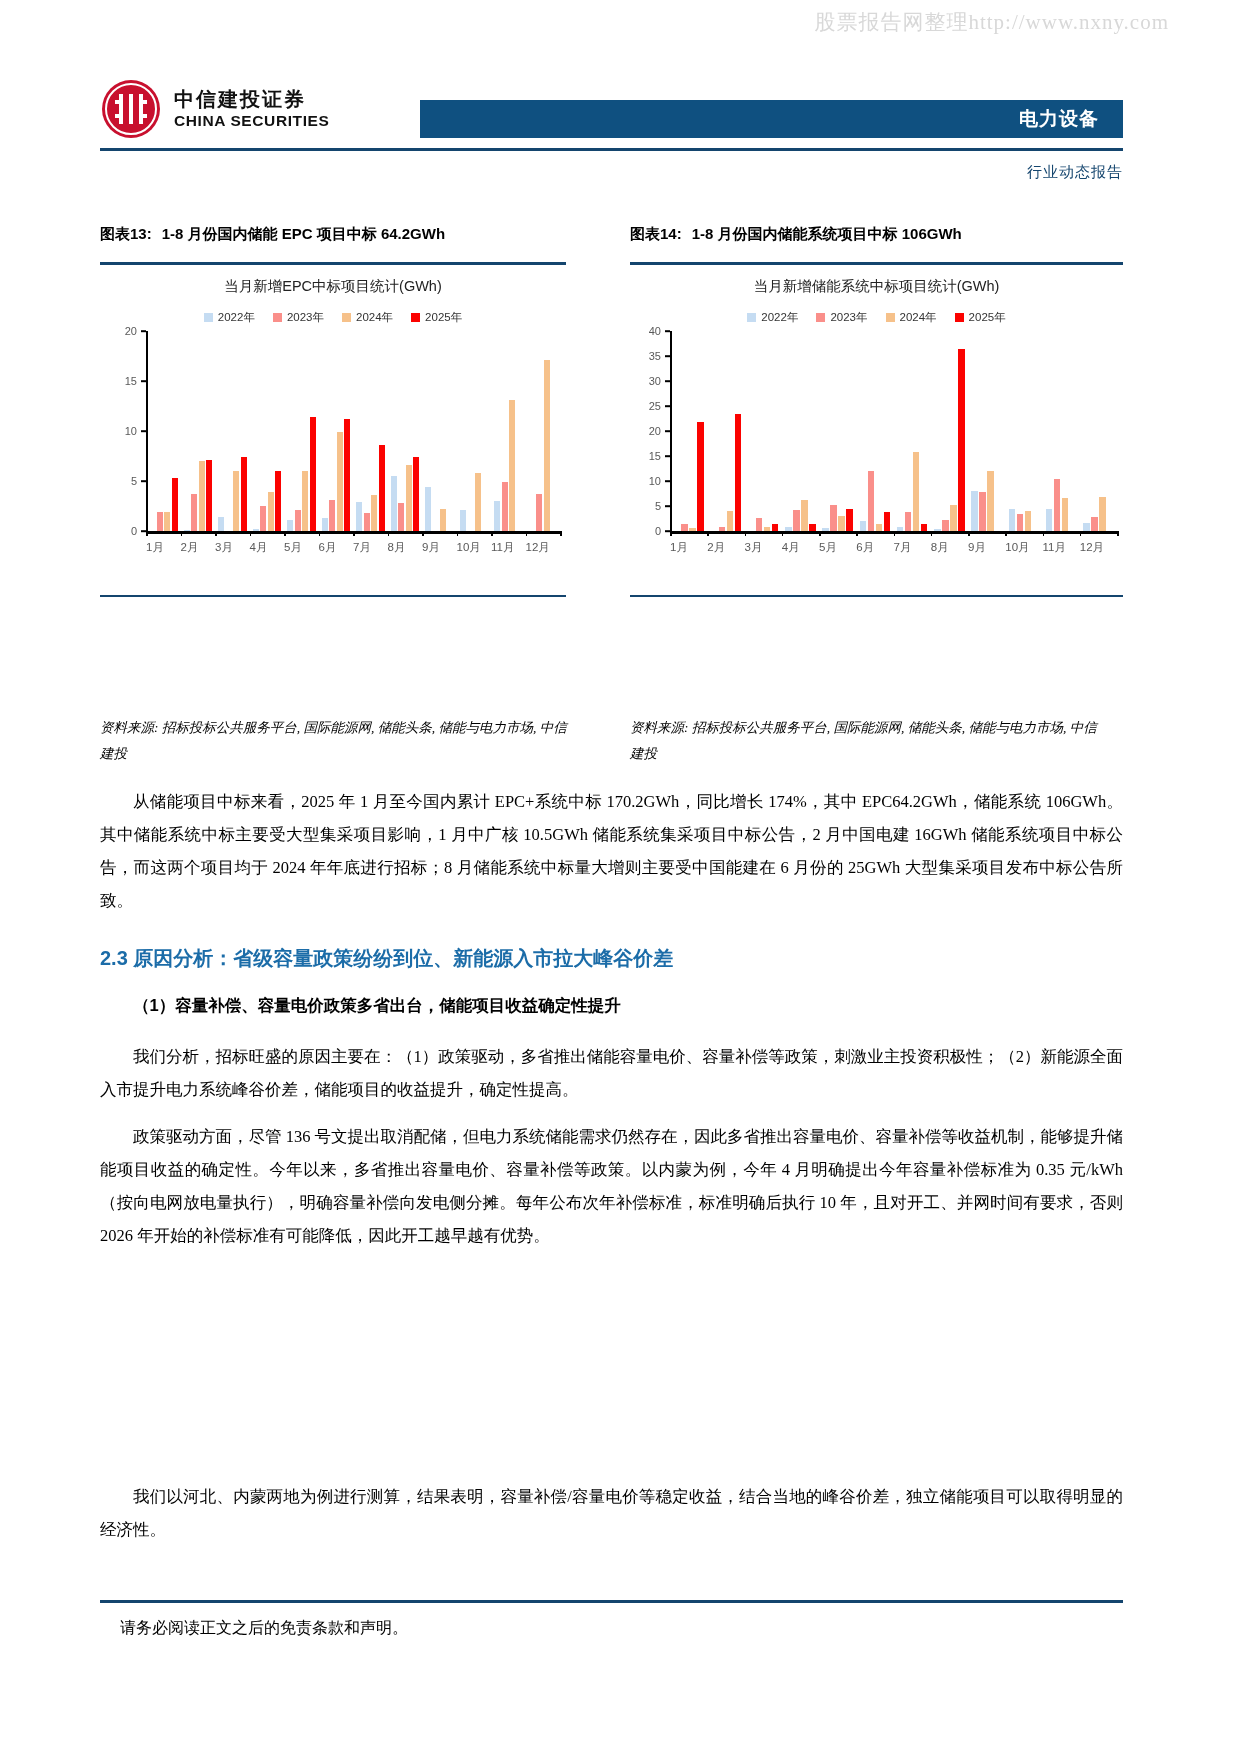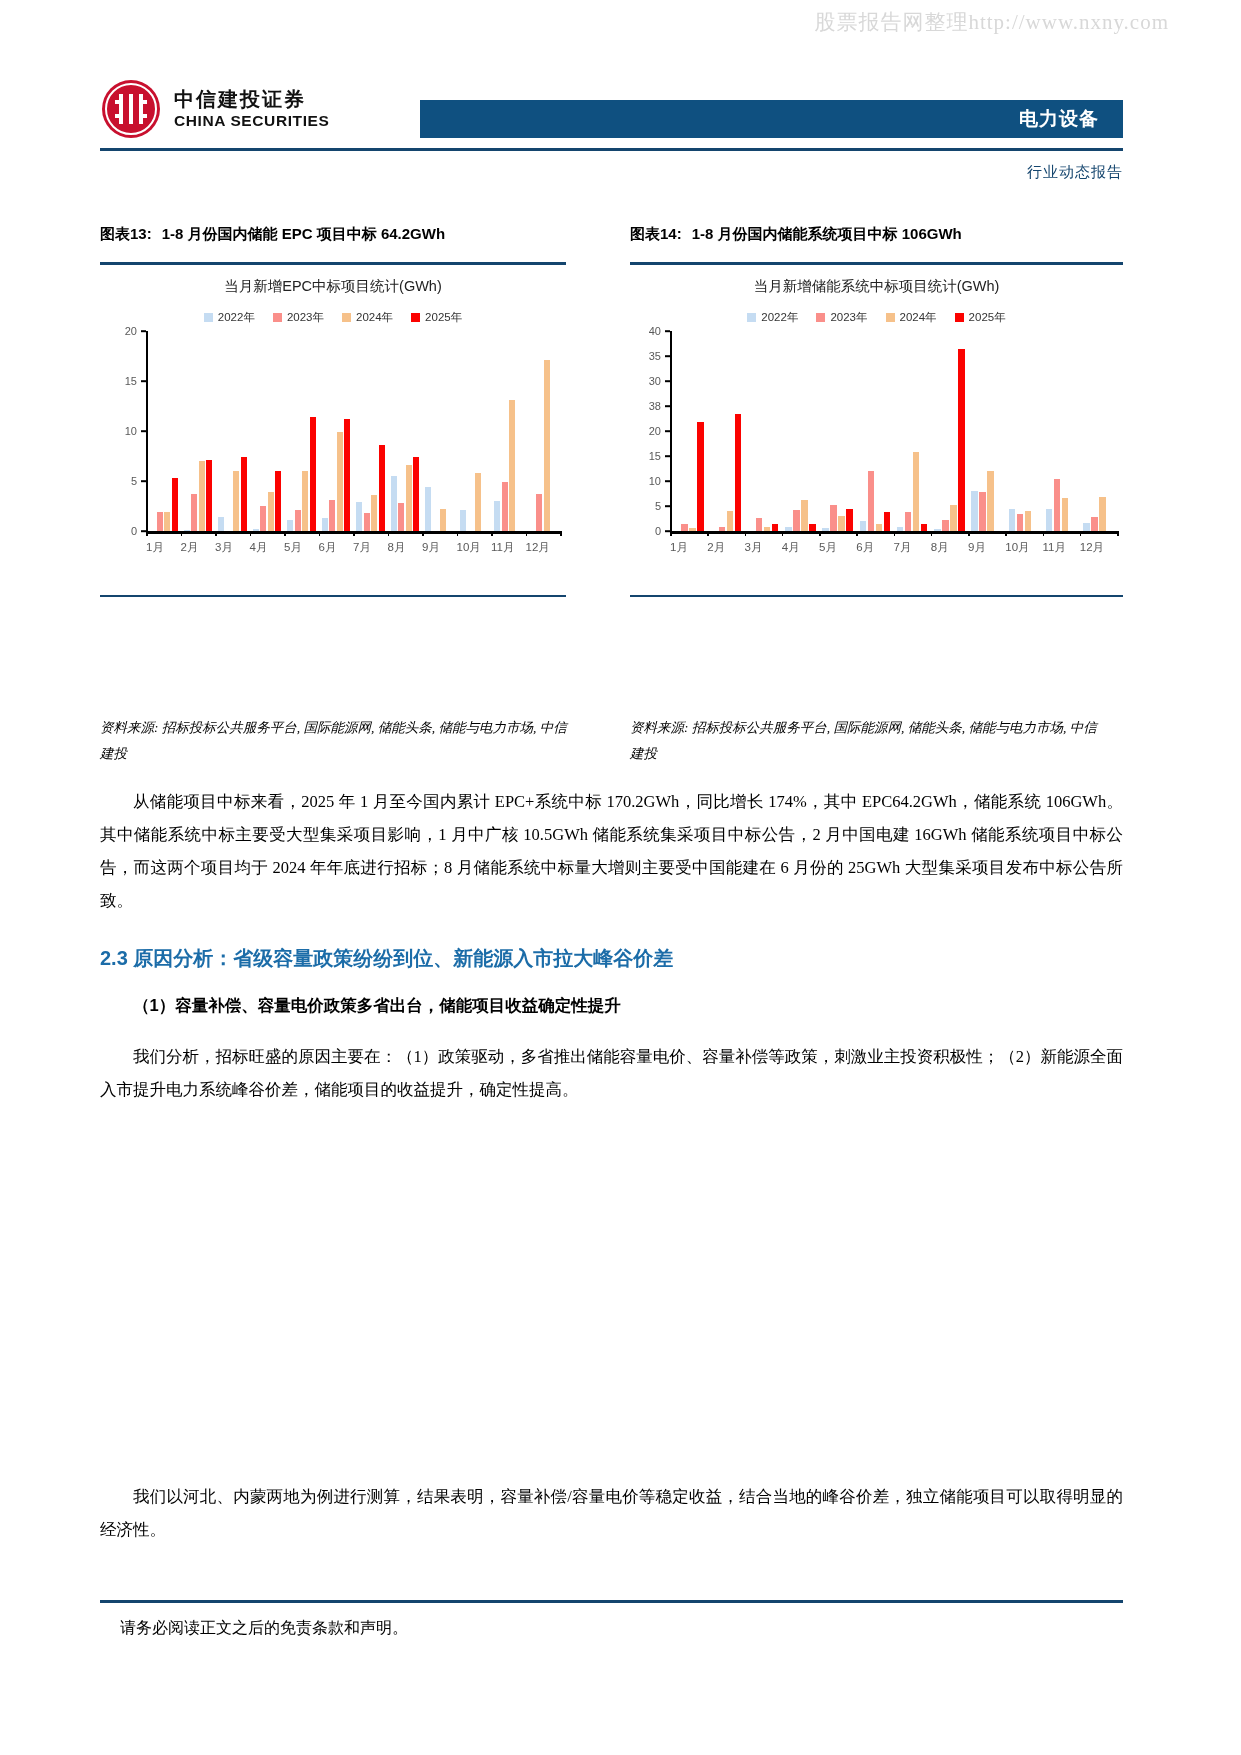--- a/index.html
+++ b/index.html
@@ -274,21 +274,21 @@
         <div class="ytick" style="left: 0px; width: 31px; top: 200px;">0</div>
         <div class="ytick-mark" style="left: 35px; top: 200px;"></div>
         <div class="ytick" style="left: 0px; width: 31px; top: 175px;">5</div>
         <div class="ytick-mark" style="left: 35px; top: 175px;"></div>
         <div class="ytick" style="left: 0px; width: 31px; top: 150px;">10</div>
         <div class="ytick-mark" style="left: 35px; top: 150px;"></div>
         <div class="ytick" style="left: 0px; width: 31px; top: 125px;">15</div>
         <div class="ytick-mark" style="left: 35px; top: 125px;"></div>
         <div class="ytick" style="left: 0px; width: 31px; top: 100px;">20</div>
         <div class="ytick-mark" style="left: 35px; top: 100px;"></div>
-        <div class="ytick" style="left: 0px; width: 31px; top: 75px;">38</div>
+        <div class="ytick" style="left: 0px; width: 31px; top: 75px;">25</div>
         <div class="ytick-mark" style="left: 35px; top: 75px;"></div>
         <div class="ytick" style="left: 0px; width: 31px; top: 50px;">30</div>
         <div class="ytick-mark" style="left: 35px; top: 50px;"></div>
         <div class="ytick" style="left: 0px; width: 31px; top: 25px;">35</div>
         <div class="ytick-mark" style="left: 35px; top: 25px;"></div>
         <div class="ytick" style="left: 0px; width: 31px; top: 0px;">40</div>
         <div class="ytick-mark" style="left: 35px; top: 0px;"></div>
         <div class="bar" style="left: 51.375px; width: 6.5px; height: 7.5px; bottom: 58px; background: rgb(250, 143, 138);"></div>
         <div class="bar" style="left: 59.375px; width: 6.5px; height: 3px; bottom: 58px; background: rgb(246, 193, 138);"></div>
         <div class="bar" style="left: 67.375px; width: 6.5px; height: 109px; bottom: 58px; background: rgb(251, 2, 0);"></div>
@@ -363,20 +363,21 @@
   <div class="src-note" style="left:630px; top:715px;">资料来源: 招标投标公共服务平台, 国际能源网, 储能头条, 储能与电力市场, 中信建投</div>
 
   <div class="para" style="top:785px;">从储能项目中标来看，2025 年 1 月至今国内累计 EPC+系统中标 170.2GWh，同比增长 174%，其中 EPC64.2GWh，储能系统 106GWh。其中储能系统中标主要受大型集采项目影响，1 月中广核 10.5GWh 储能系统集采项目中标公告，2 月中国电建 16GWh 储能系统项目中标公告，而这两个项目均于 2024 年年底进行招标；8 月储能系统中标量大增则主要受中国能建在 6 月份的 25GWh 大型集采项目发布中标公告所致。</div>
 
   <div class="h2" style="top:945px;">2.3 原因分析：省级容量政策纷纷到位、新能源入市拉大峰谷价差</div>
 
   <div class="h3" style="top:995px;">（1）容量补偿、容量电价政策多省出台，储能项目收益确定性提升</div>
 
   <div class="para" style="top:1040px;">我们分析，招标旺盛的原因主要在：（1）政策驱动，多省推出储能容量电价、容量补偿等政策，刺激业主投资积极性；（2）新能源全面入市提升电力系统峰谷价差，储能项目的收益提升，确定性提高。</div>
 
+  <div class="para" style="top:1120px;">政策驱动方面，尽管 136 号文提出取消配储，但电力系统储能需求仍然存在，因此多省推出容量电价、容量补偿等收益机制，能够提升储能项目收益的确定性。今年以来，多省推出容量电价、容量补偿等政策。以内蒙为例，今年 4 月明确提出今年容量补偿标准为 0.35 元/kWh（按向电网放电量执行），明确容量补偿向发电侧分摊。每年公布次年补偿标准，标准明确后执行 10 年，且对开工、并网时间有要求，否则 2026 年开始的补偿标准有可能降低，因此开工越早越有优势。</div>
 
 
   <div class="para" style="top:1480px;">我们以河北、内蒙两地为例进行测算，结果表明，容量补偿/容量电价等稳定收益，结合当地的峰谷价差，独立储能项目可以取得明显的经济性。</div>
 
   <div class="foot-rule" style="top:1600px;"></div>
   <div class="foot-text" style="top:1618px;">请务必阅读正文之后的免责条款和声明。</div>
 
 </div>
 
 </body></html>

